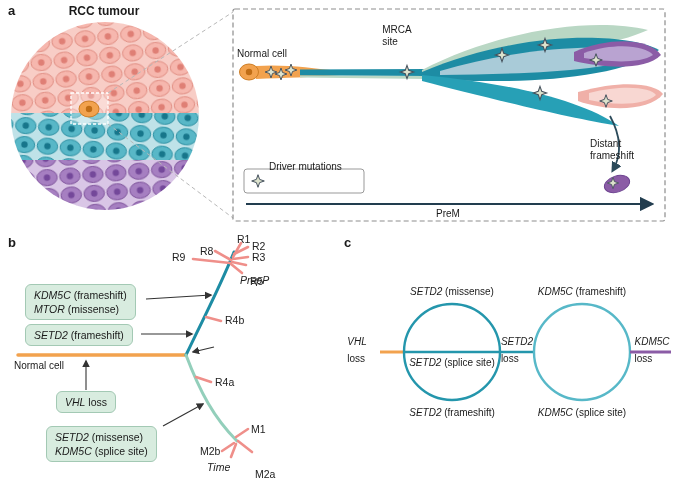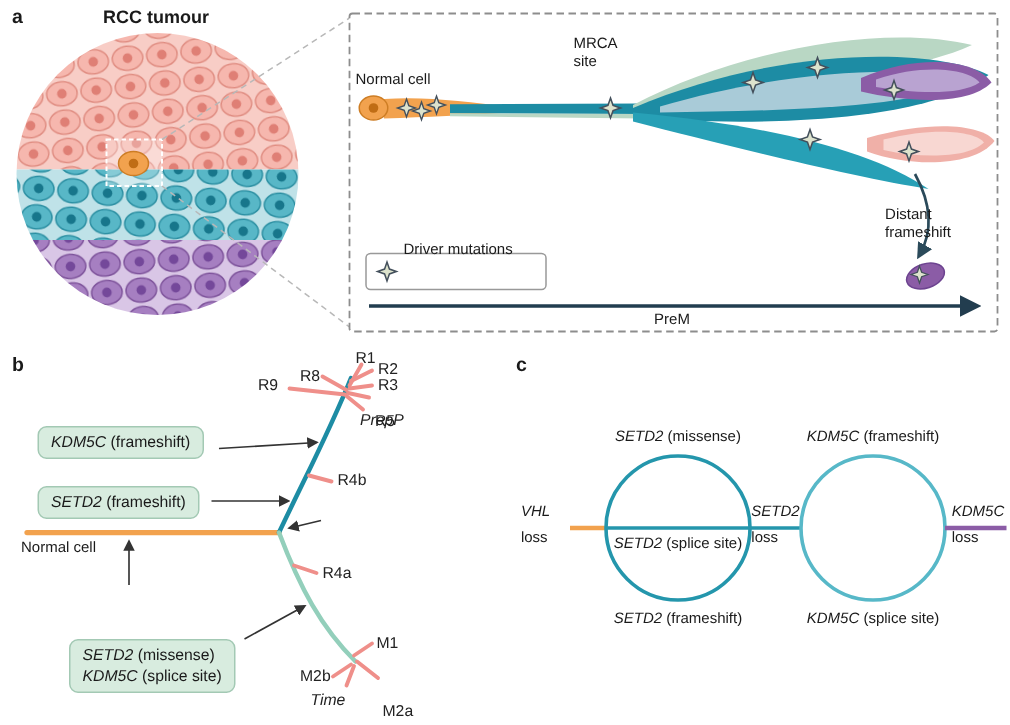--- a/index.html
+++ b/index.html
@@ -173,23 +173,27 @@
 <div class="lbl branch" style="left:172px;top:251px">R9</div>
 <div class="lbl branch" style="left:225px;top:314px">R4b</div>
 <div class="lbl branch" style="left:215px;top:376px">R4a</div>
 <div class="lbl branch" style="left:251px;top:423px">M1</div>
 <div class="lbl branch" style="left:255px;top:468px">M2a</div>
 <div class="lbl branch" style="left:200px;top:445px">M2b</div>
 <div class="lbl branch it" style="left:207px;top:461px">Time</div>
 
 <div class="note" style="left:25px;top:284px">
   <div><i>KDM5C</i><span> (frameshift)</span></div>
+  <div><i>MTOR</i><span> (missense)</span></div>
 </div>
 <div class="note" style="left:25px;top:324px">
   <div><i>SETD2</i><span> (frameshift)</span></div>
+</div>
+<div class="note" style="left:56px;top:391px">
+  <div><i>VHL</i><span> loss</span></div>
 </div>
 <div class="note" style="left:46px;top:426px">
   <div><i>SETD2</i><span> (missense)</span></div>
   <div><i>KDM5C</i><span> (splice site)</span></div>
 </div>
 
 <div class="lbl panel-letter" style="left:344px;top:237px">c</div>
 
 <div class="lbl center nodeStack" style="left:357px;top:336px">
   <div class="it">VHL</div>

